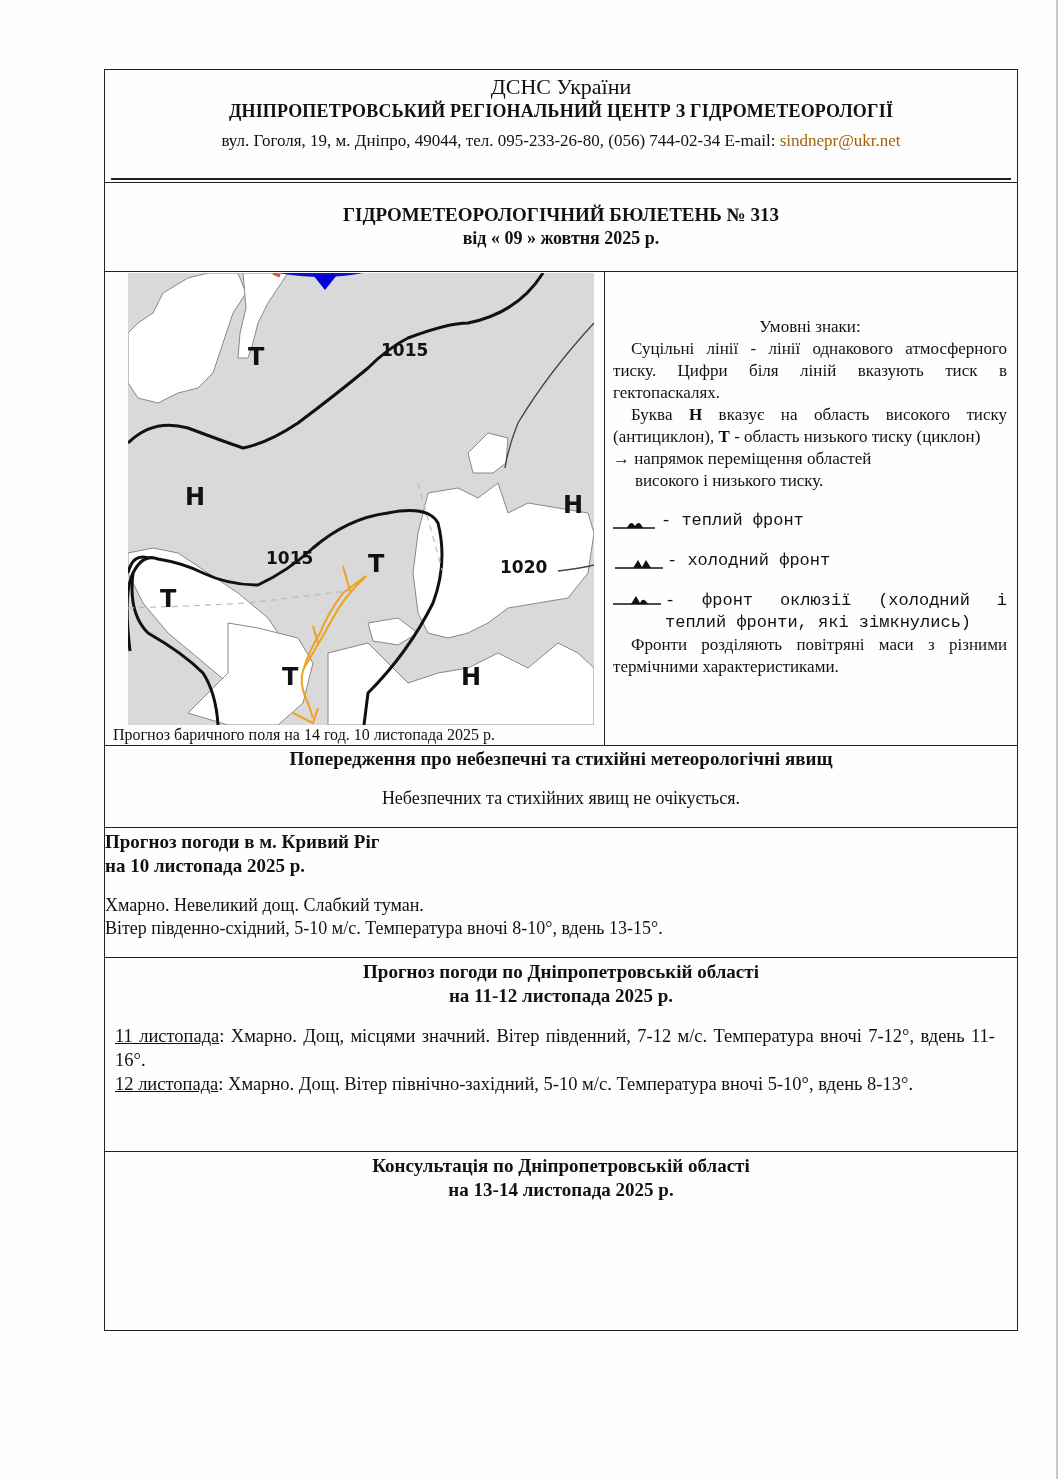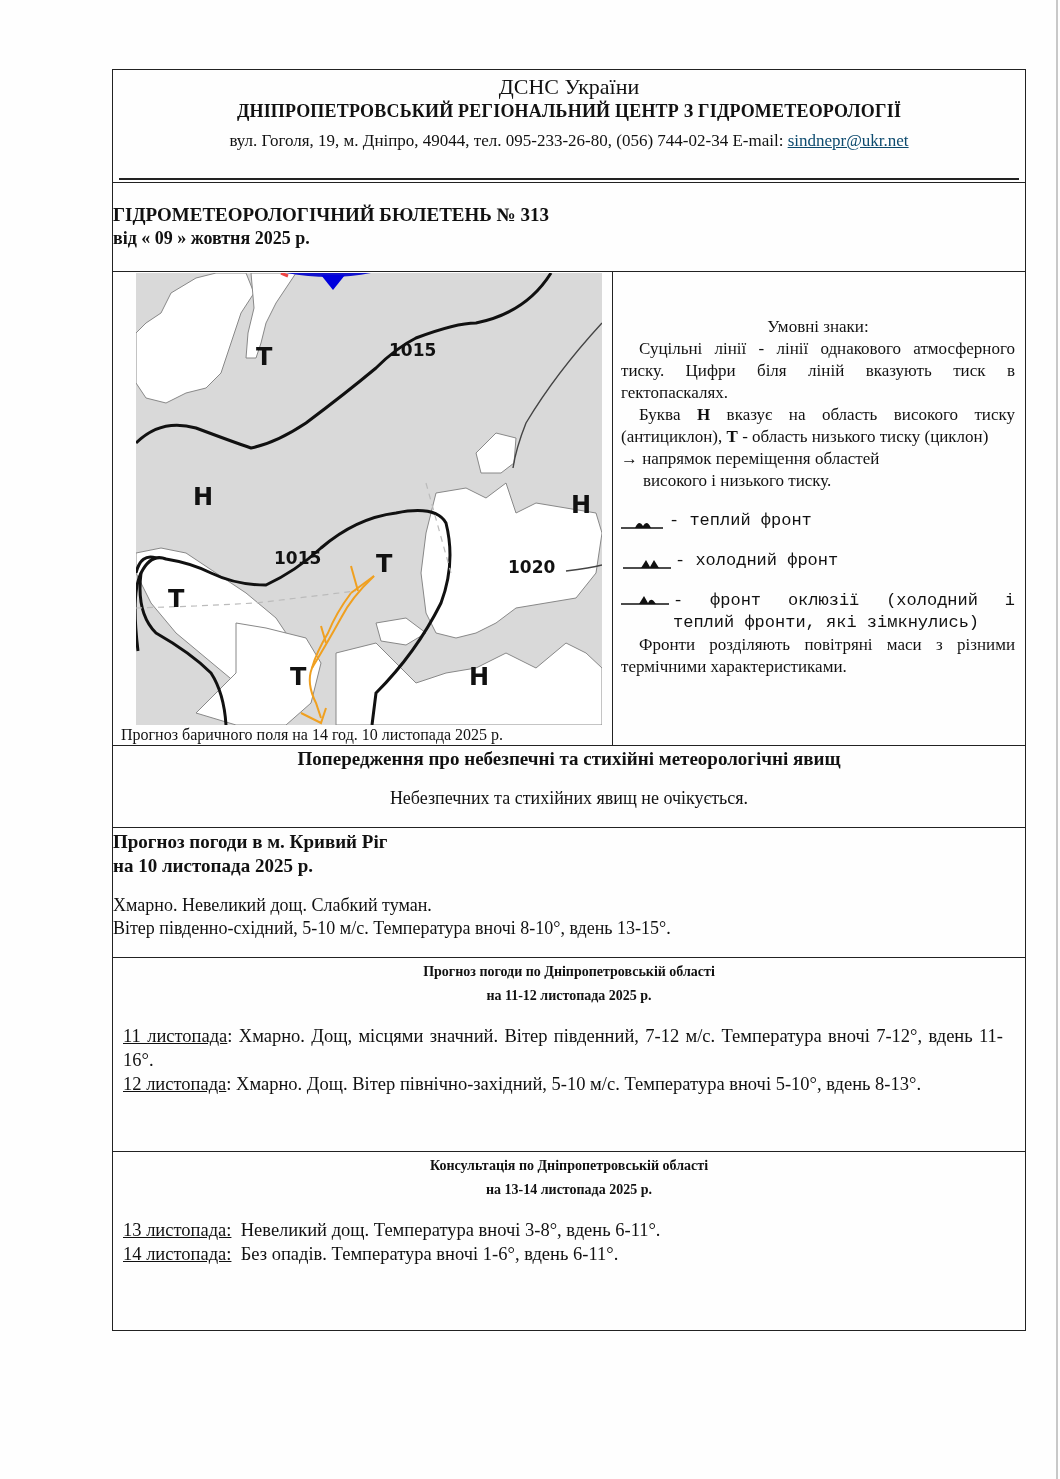--- a/index.html
+++ b/index.html
@@ -1,30 +1,30 @@
 <!DOCTYPE html>
 <html><head>
 <meta charset="utf-8">
 <style>
   html, body { margin: 0; padding: 0; }
   body {
     width: 1060px; height: 1479px; background: #fefefe; position: relative; overflow: hidden;
     font-family: "Liberation Serif", "DejaVu Serif", serif; color: #111;
   }
   .edge-line { position: absolute; left: 1056px; top: 0; width: 2px; height: 1479px; background: #c8c8c8; }
-  .doc { position: absolute; left: 112px; top: 69px; width: 912px; border: 1px solid #222; border-bottom: 1.5px solid #222; }
+  .doc { position: absolute; left: 104px; top: 69px; width: 912px; border: 1px solid #222; border-bottom: 1.5px solid #222; }
   .cell { border-bottom: 1px solid #222; box-sizing: border-box; }
   .hdr { height: 113px; text-align: center; position: relative; }
   .hdr .org { font-size: 22px; padding-top: 4px; line-height: 26px; }
   .hdr .center { font-size: 18px; font-weight: bold; line-height: 22px; letter-spacing: 0.2px; }
   .hdr .short { font-size: 17px; font-weight: bold; line-height: 22px; }
   .hdr .addr { font-size: 17px; line-height: 22px; margin-top: 8px; }
-  .hdr .addr a { color: #0c4a6e; text-decoration: underline; }
+  .hdr .addr a { color: #a16207; }
   .hdr .dbl { position: absolute; left: 6px; right: 6px; bottom: 2px; border-top: 2px solid #222; }
-  .bul { height: 89px; text-align: left; font-weight: bold; padding-top: 20px; box-sizing: border-box; }
+  .bul { height: 89px; text-align: center; font-weight: bold; padding-top: 20px; box-sizing: border-box; }
   .bul .t1 { font-size: 19px; line-height: 24px; }
   .bul .t2 { font-size: 18px; line-height: 22px; }
   .maprow { height: 474px; display: flex; }
   .mapcol { width: 499px; border-right: 1px solid #222; position: relative; }
   .mapcol svg { position: absolute; left: 23px; top: 1px; }
   .mapcap { position: absolute; left: 8px; bottom: 0px; font-size: 16px; line-height: 20px; white-space: nowrap; }
   .legend { flex: 1; padding: 44px 10px 0 8px; font-size: 17px; line-height: 22px; text-align: justify; }
   .legend .lt { text-align: center; }
   .legend p { margin: 0; }
   .legend .ind { text-indent: 18px; }
@@ -33,21 +33,21 @@
   .front { display: flex; align-items: flex-end; margin-top: 18px; }
   .front svg { flex: none; }
   .front span { margin-left: 2px; font-family: Liberation Mono, monospace; }
   .warn { height: 82px; text-align: center; }
   .warn .h { font-size: 19px; font-weight: bold; line-height: 24px; padding-top: 1px; }
   .warn .b { font-size: 18px; line-height: 22px; margin-top: 16px; }
   .kr { height: 130px; text-align: left; }
   .kr .h { font-size: 19px; font-weight: bold; line-height: 24px; padding-top: 2px; }
   .kr .b { font-size: 18px; line-height: 23px; margin-top: 16px; }
   .obl { height: 194px; }
-  .obl .h, .kons .h { font-size: 14px; font-weight: bold; line-height: 24px; text-align: center; padding-top: 2px; }
+  .obl .h, .kons .h { font-size: 19px; font-weight: bold; line-height: 24px; text-align: center; padding-top: 2px; }
   .obl .b, .kons .b { font-size: 18.5px; line-height: 24px; margin: 16px 22px 0 10px; text-align: justify; }
   .u { text-decoration: underline; }
   .kons { height: 178px; border-bottom: none; }
   .kons .b { text-align: left; }
 </style>
 </head>
 <body>
 
 <div class="edge-line"></div>
 
@@ -171,19 +171,15 @@
     <div class="h" style="padding-top:0">на 11-12 листопада 2025 р.</div>
     <div class="b">
       <div><span class="u">11 листопада</span><span>: Хмарно. Дощ, місцями значний. Вітер південний, 7-12 м/с. Температура вночі 7-12°, вдень 11-16°.</span></div>
       <div><span class="u">12 листопада</span><span>: Хмарно. Дощ. Вітер північно-західний, 5-10 м/с. Температура вночі 5-10°, вдень 8-13°.</span></div>
     </div>
   </div>
 
   <div class="cell kons">
     <div class="h">Консультація по Дніпропетровській області</div>
     <div class="h" style="padding-top:0">на 13-14 листопада 2025 р.</div>
-    <div class="b">
-      <div style="white-space:pre"><span class="u">13 листопада:</span><span>  Невеликий дощ. Температура вночі 3-8°, вдень 6-11°.</span></div>
-      <div style="white-space:pre"><span class="u">14 листопада:</span><span>  Без опадів. Температура вночі 1-6°, вдень 6-11°.</span></div>
-    </div>
   </div>
 
 </div>
 
 </body></html>

